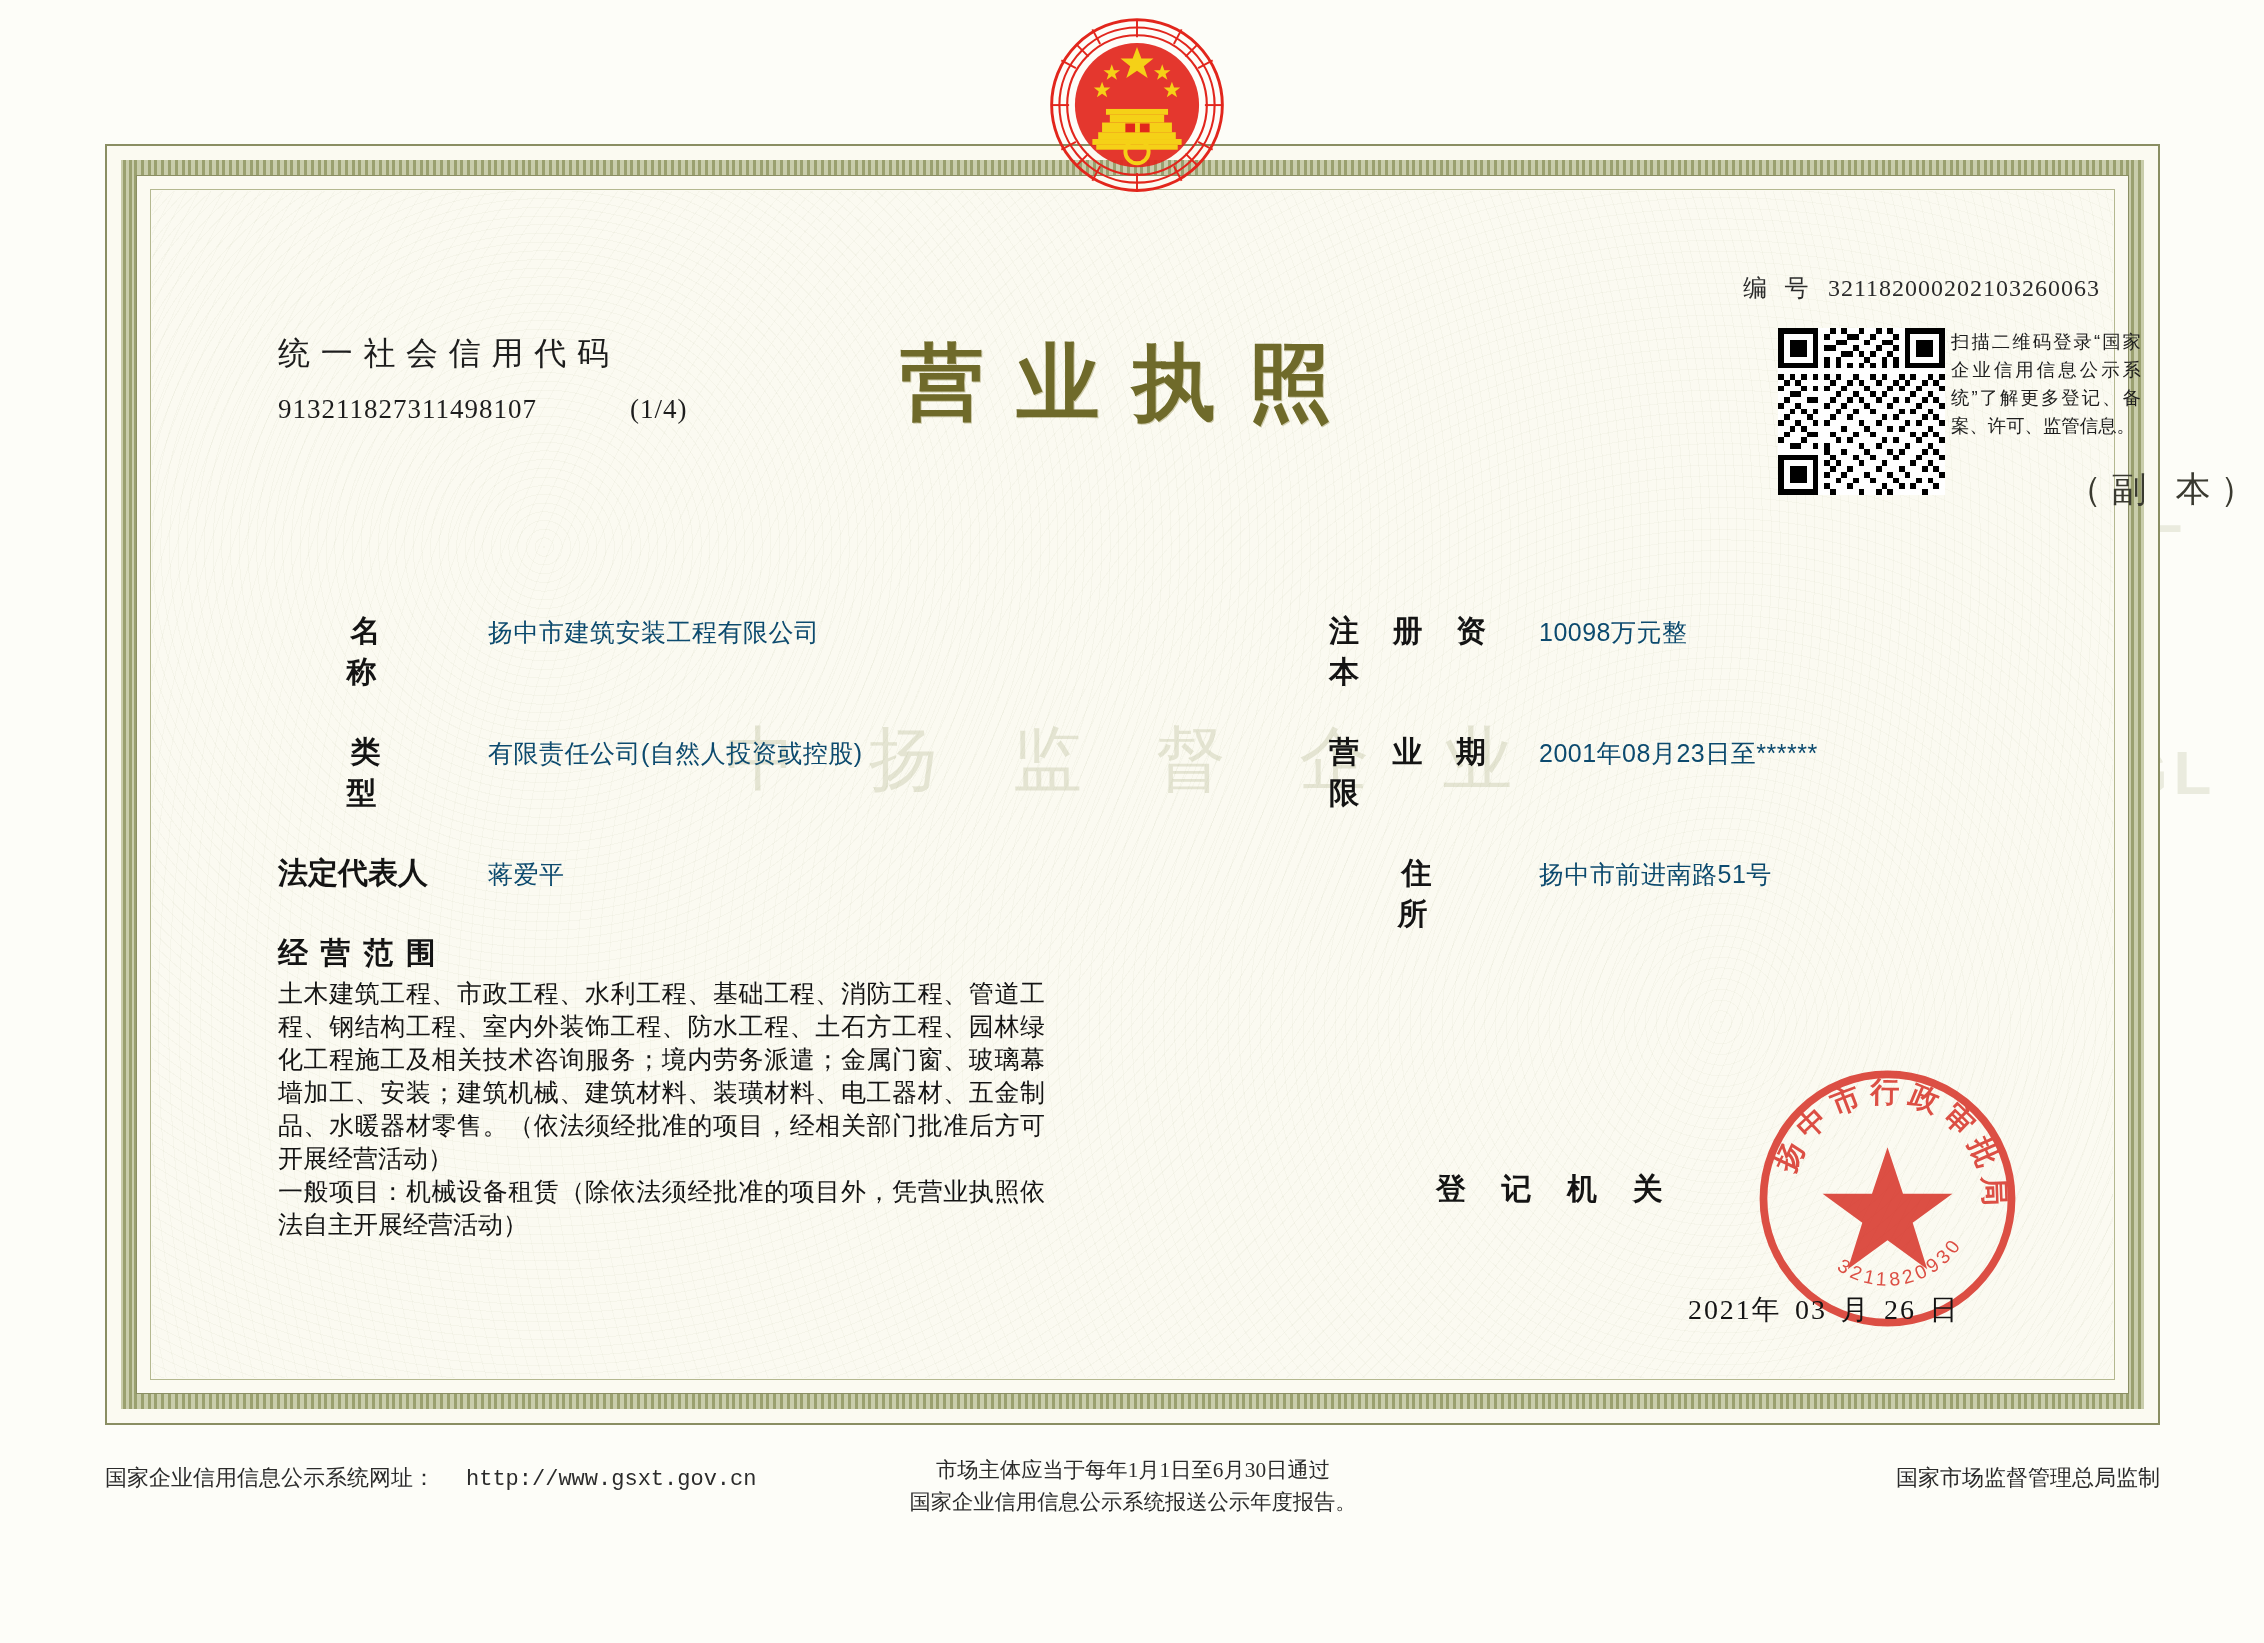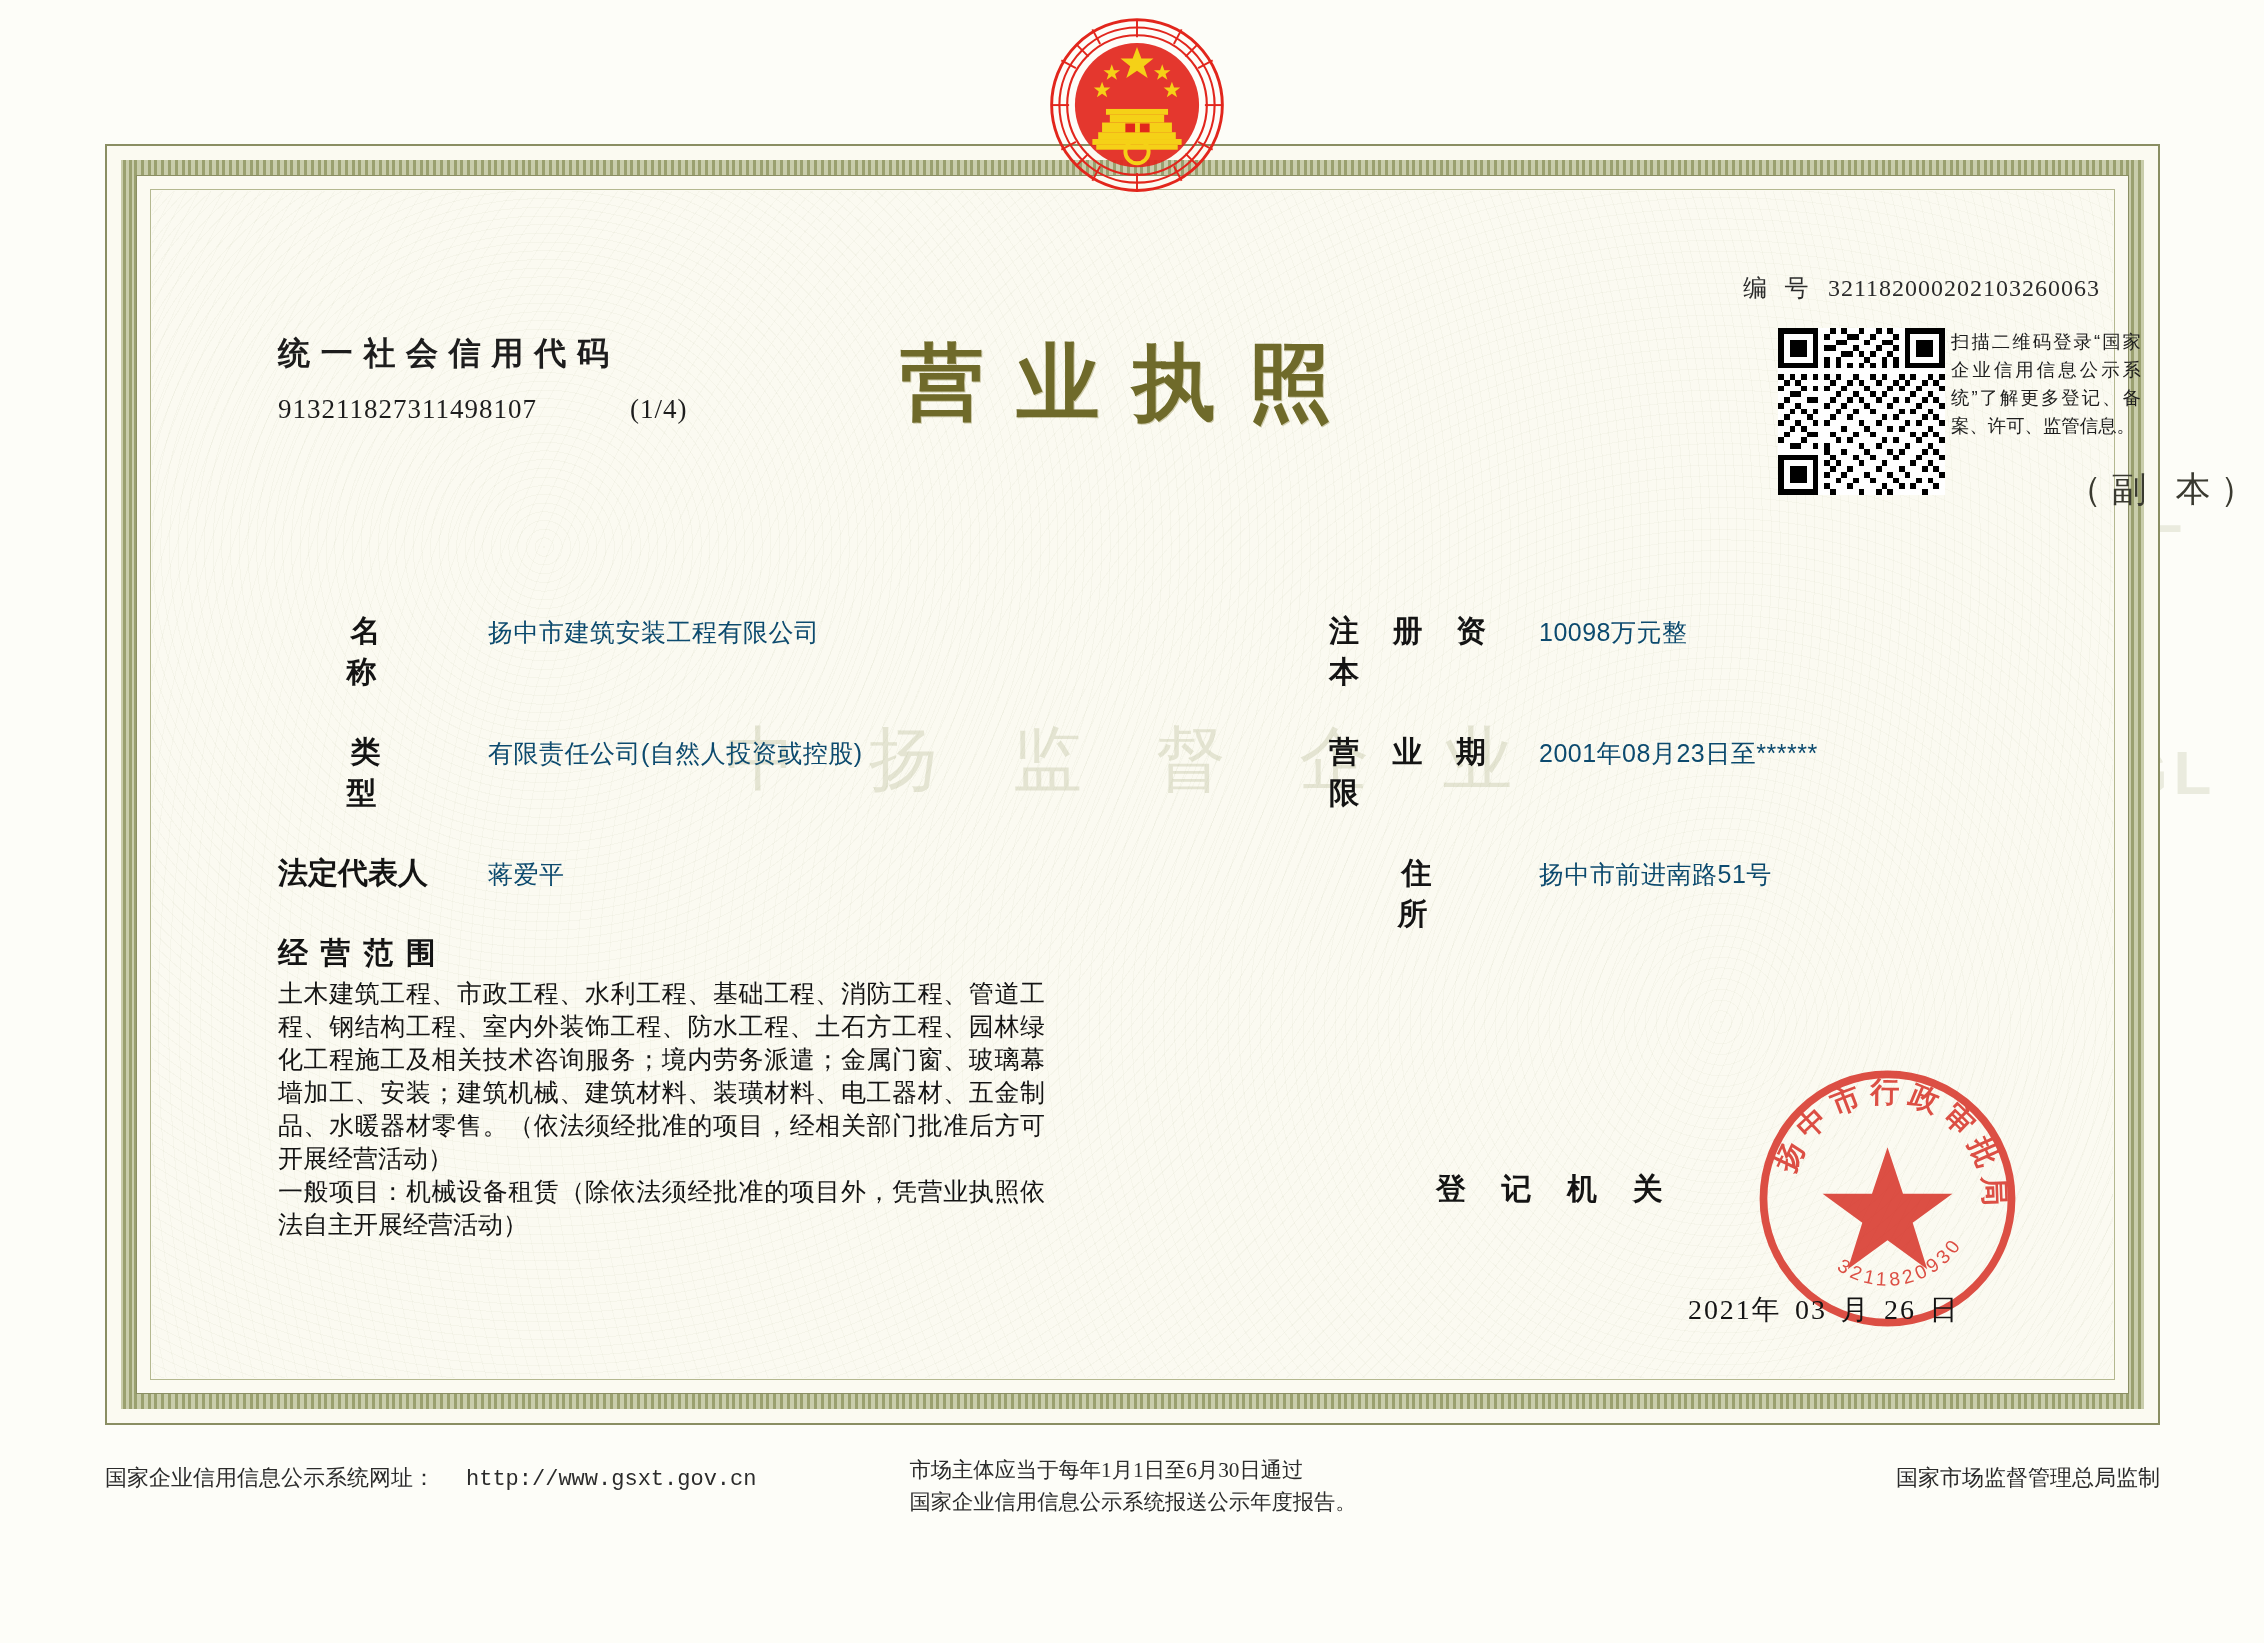--- a/index.html
+++ b/index.html
@@ -118,21 +118,21 @@
 
   .uscc-block {
     position: absolute;
     left: 278px;
     top: 332px;
   }
   .uscc-title {
     font-size: 32px;
     letter-spacing: 10.7px;
     color: #1d1d1d;
-    font-weight: bold;
+    font-weight: normal;
     font-family: "Liberation Sans", sans-serif;
   }
   .uscc-value {
     margin-top: 17.5px;
     font-size: 27px;
     color: #1d1d1d;
     letter-spacing: 1px;
   }
   .uscc-value .pg {
     margin-left: 93px;
@@ -282,20 +282,21 @@
     text-align: center;
   }
   .footer-center {
     position: absolute;
     left: 1133px;
     top: 1454px;
     font-size: 21.3px;
     line-height: 32px;
     color: #2b2b2b;
     font-family: "Liberation Serif", serif;
+    text-align: center;
     transform: translateX(-50%);
   }
   .footer-right {
     position: absolute;
     right: 105px;
     top: 1463px;
     font-size: 22px;
     color: #2b2b2b;
     font-family: "Liberation Serif", serif;
   }

